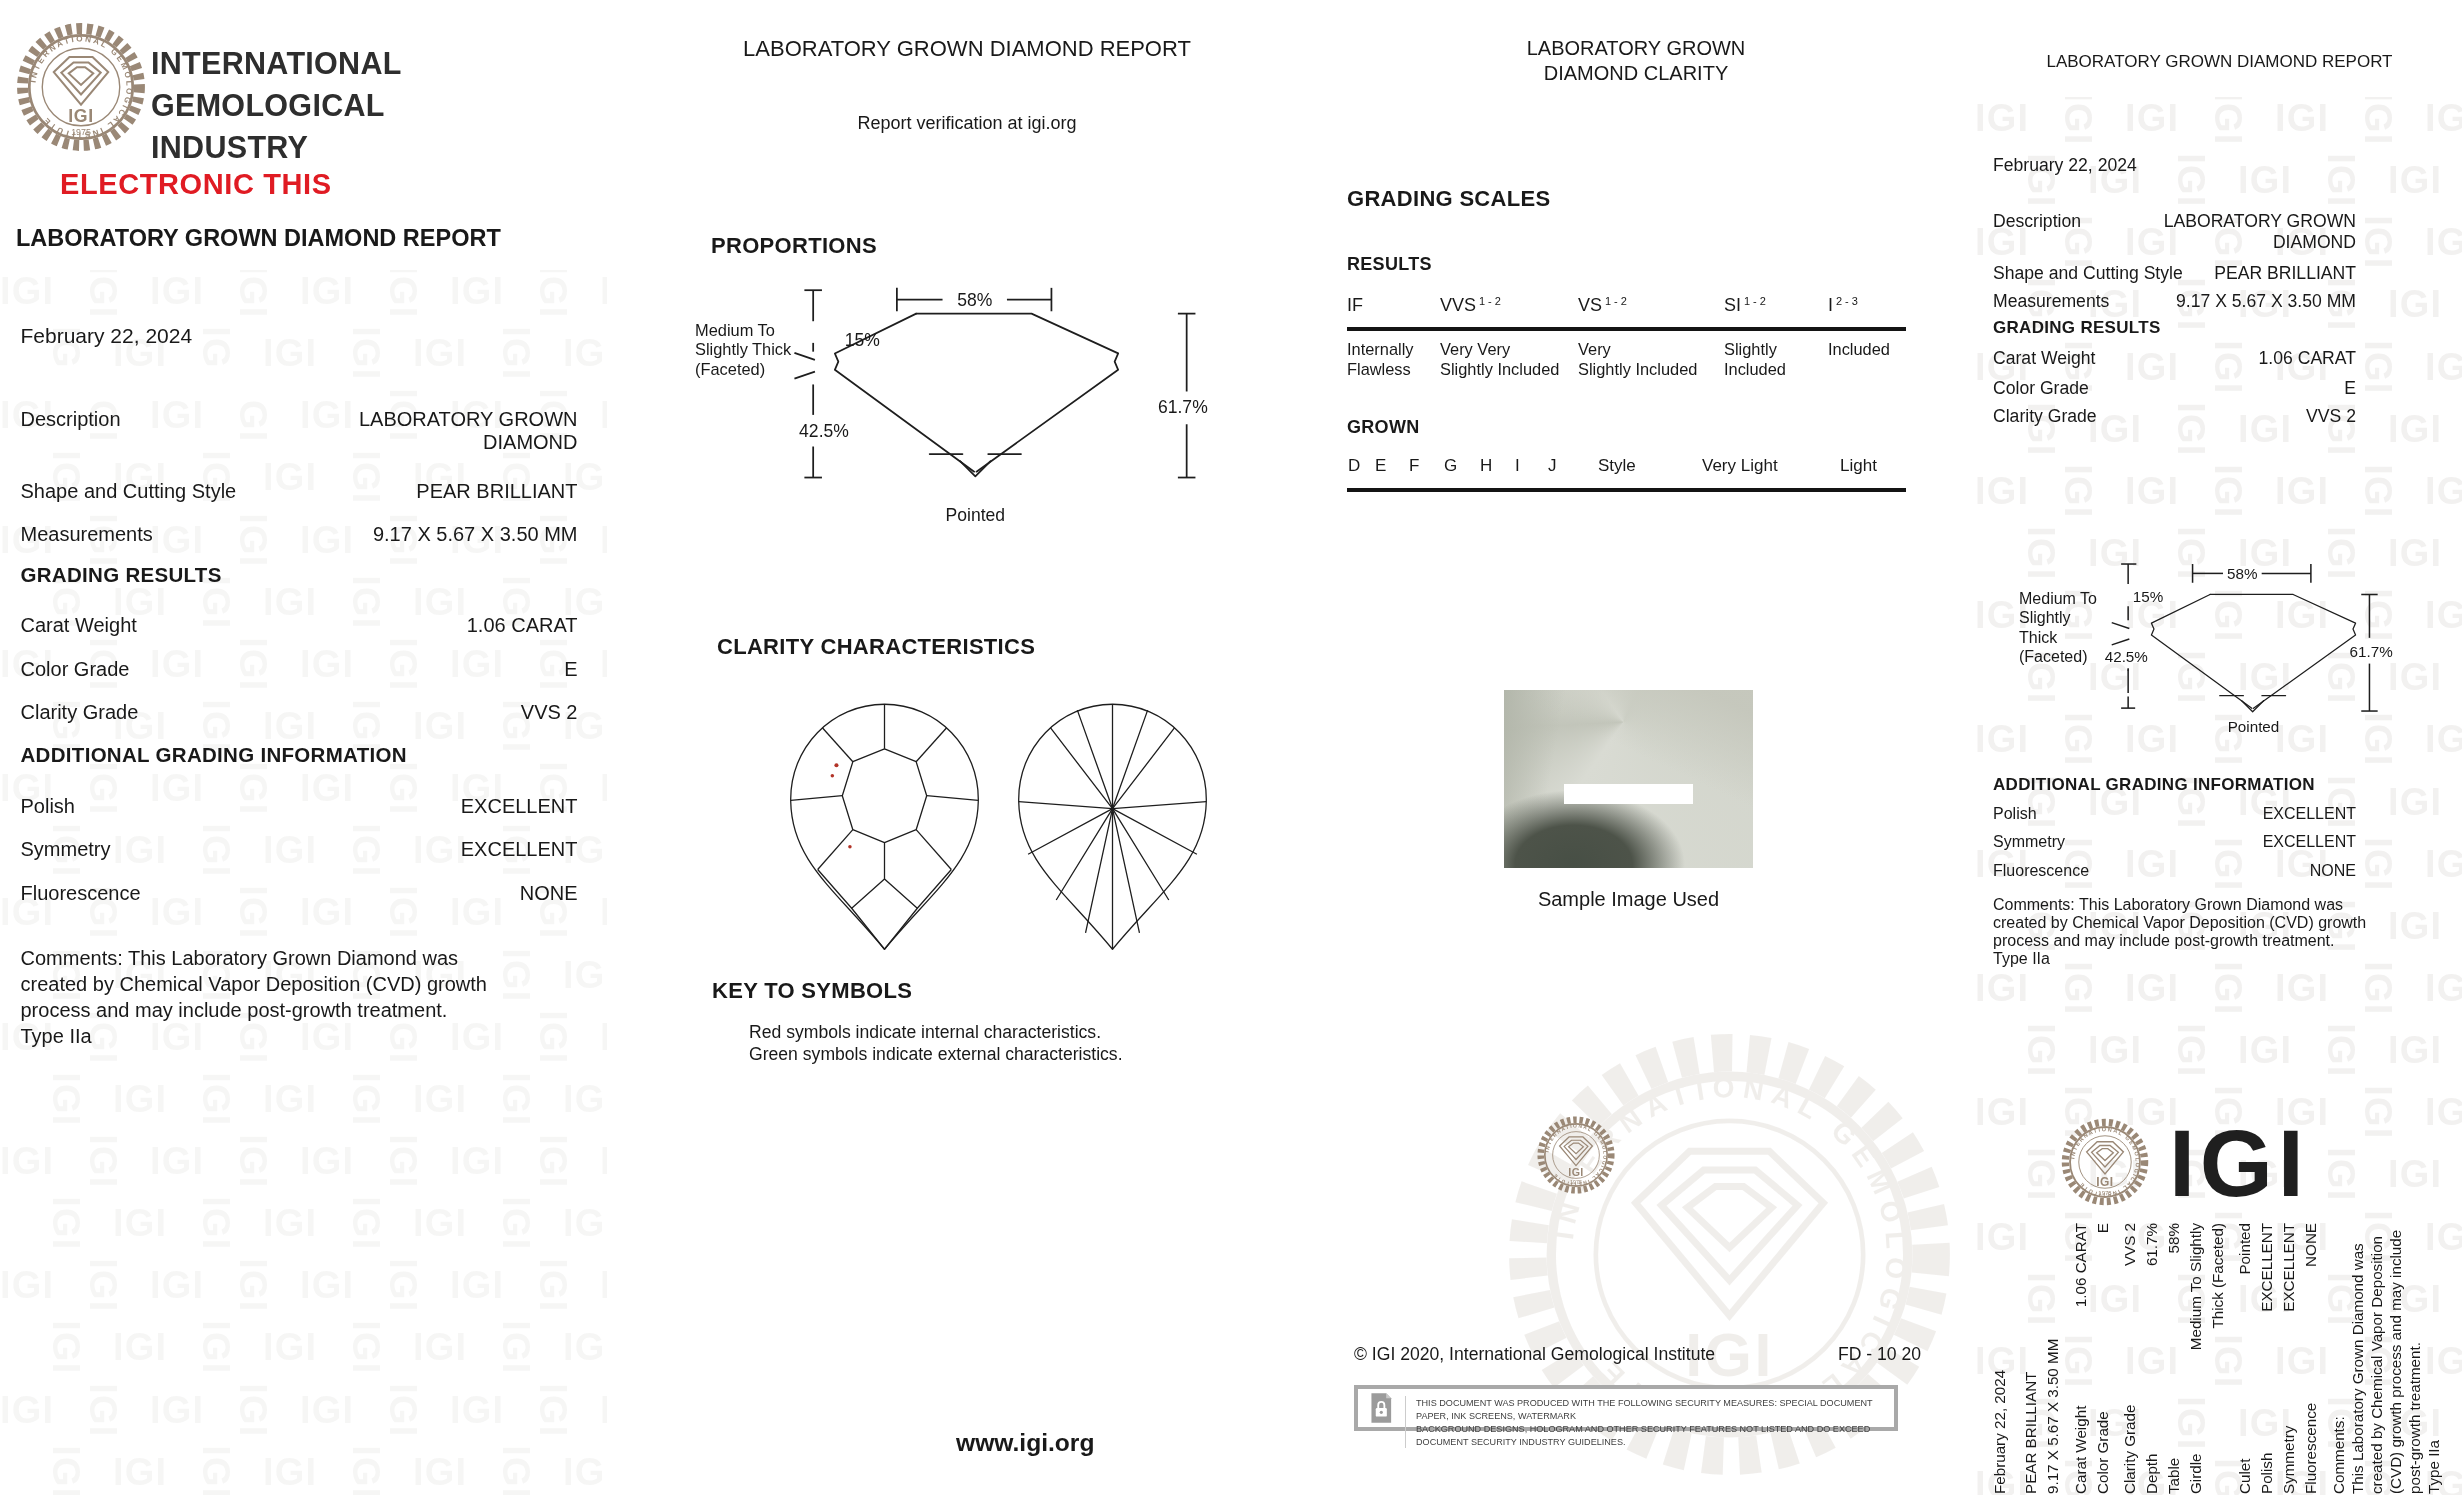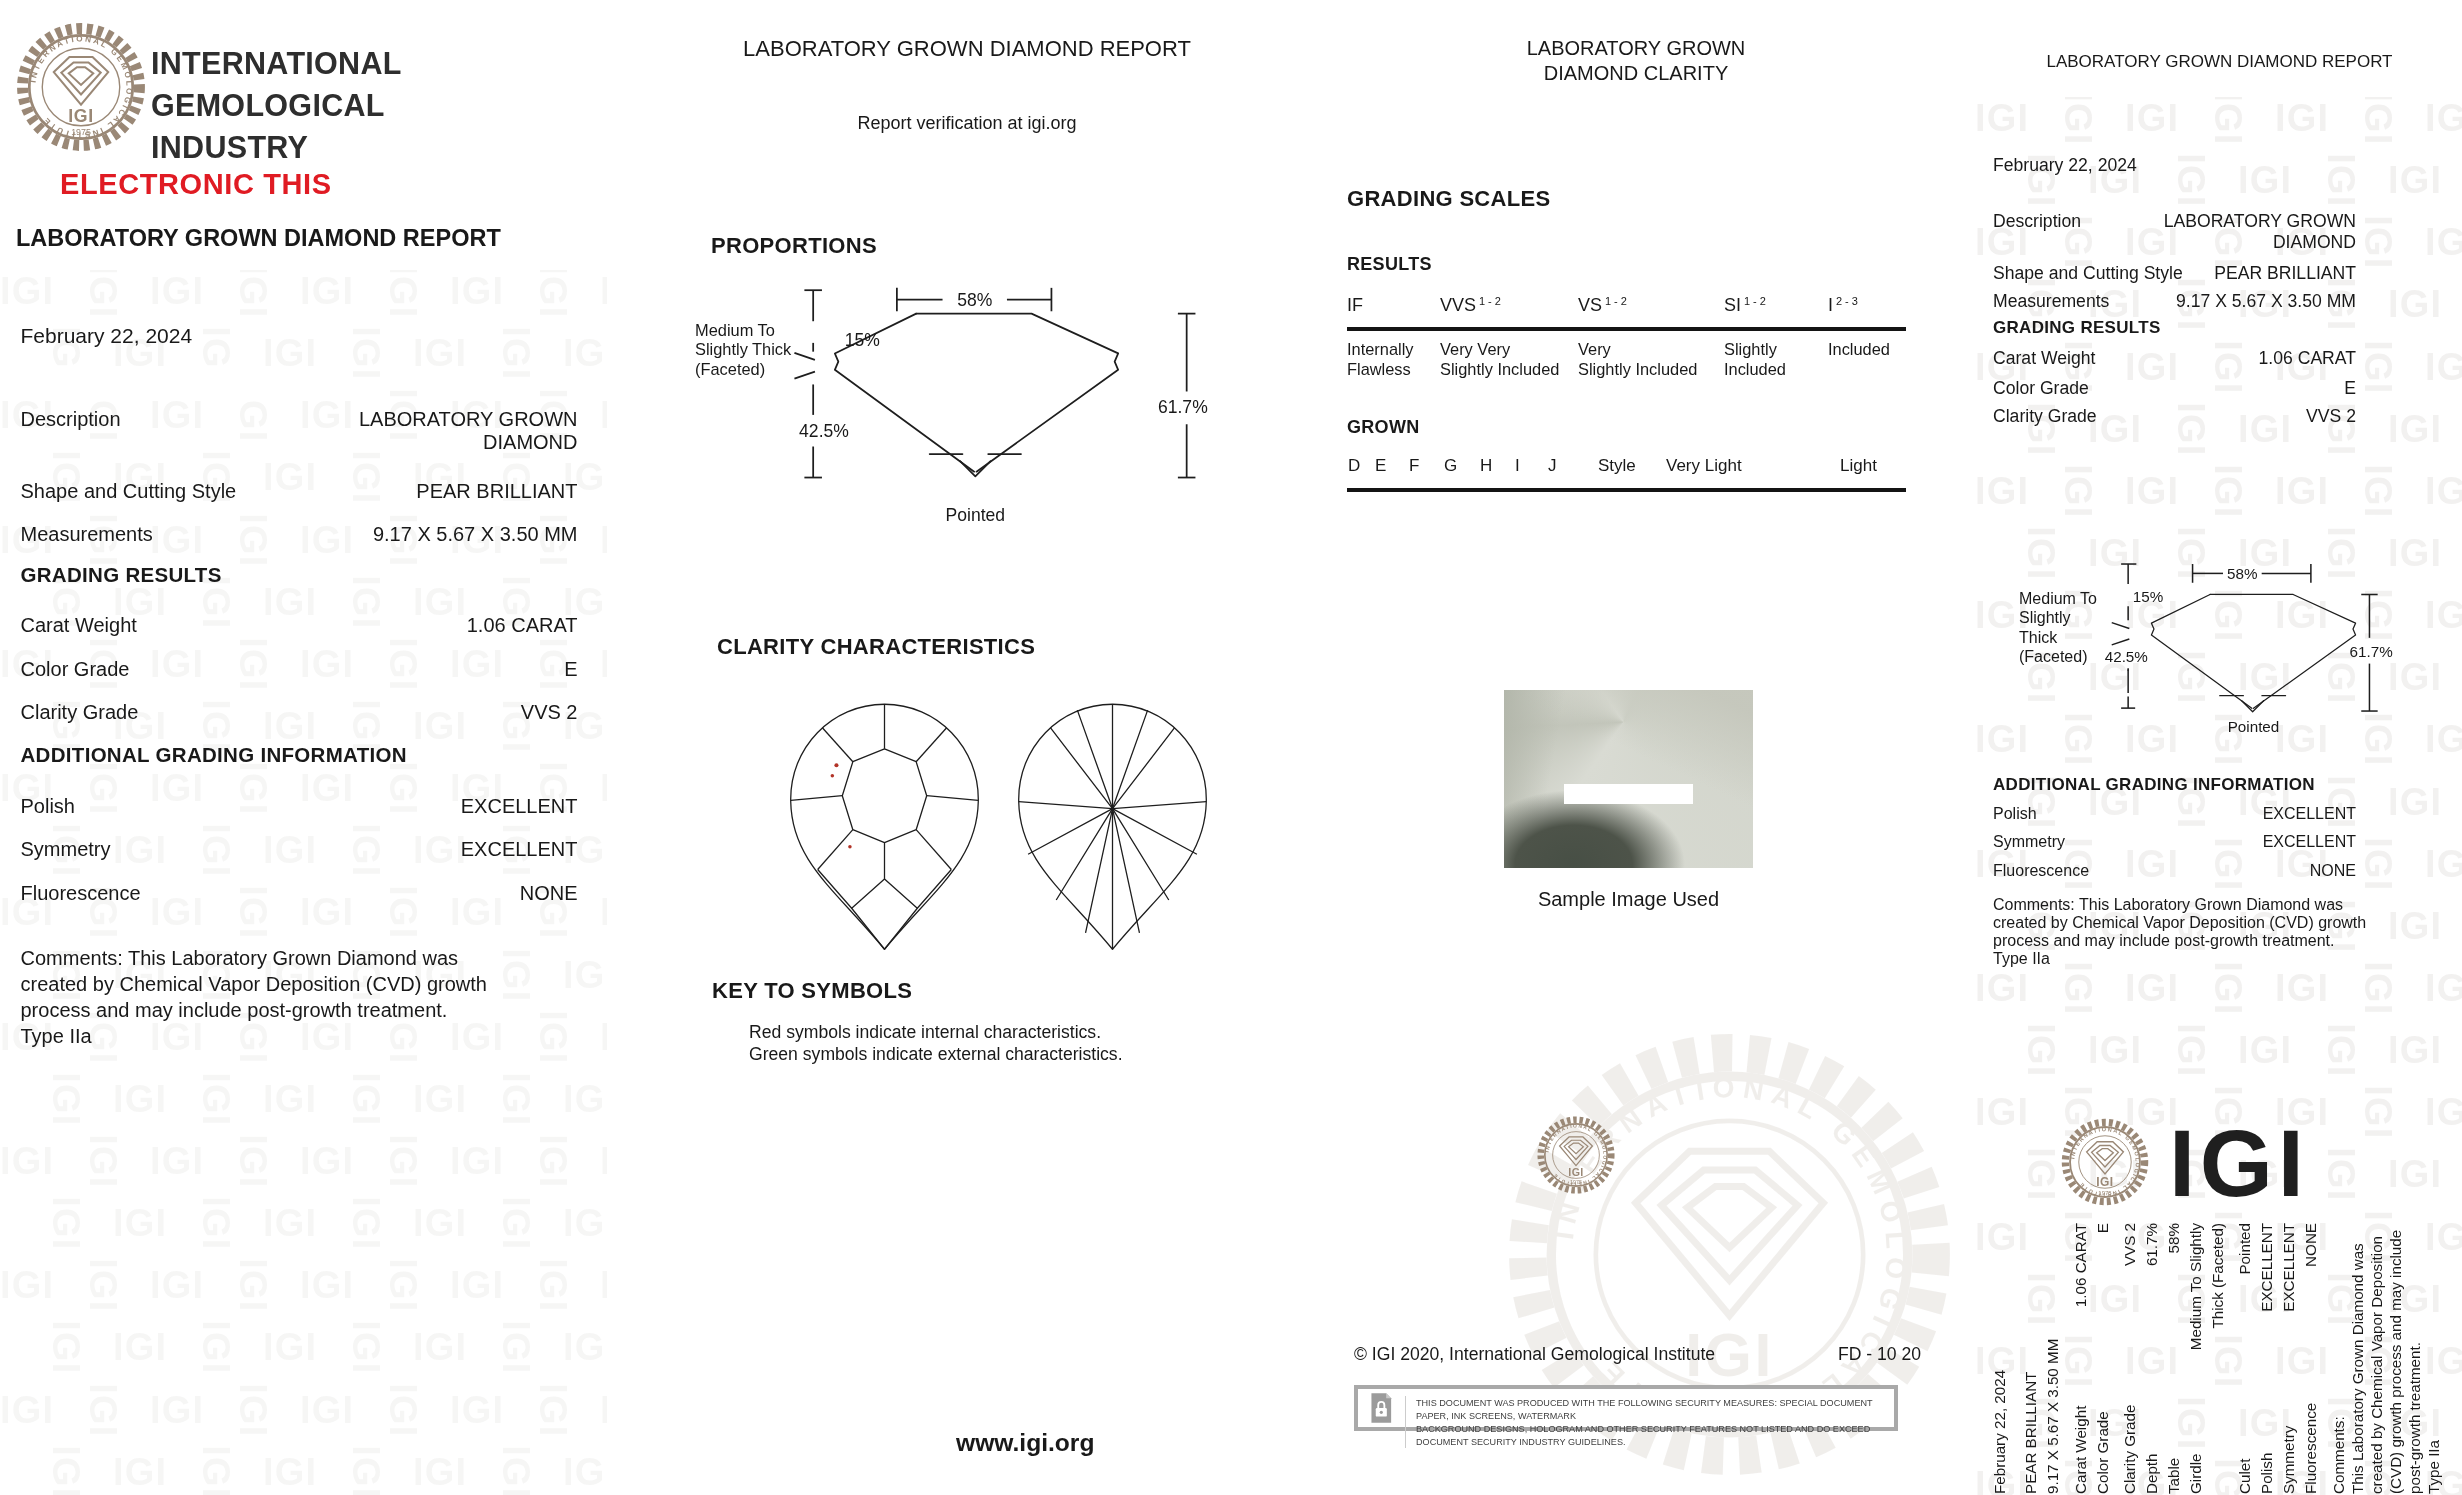--- a/index.html
+++ b/index.html
@@ -600,21 +600,21 @@
 <div class="abs hdr" style="left:1347px;top:417px;font-size:18px;z-index:3;">GROWN</div>
 
 <span class="colletter" style="left:1348px;">D</span>
 <span class="colletter" style="left:1375px;">E</span>
 <span class="colletter" style="left:1409px;">F</span>
 <span class="colletter" style="left:1444px;">G</span>
 <span class="colletter" style="left:1480px;">H</span>
 <span class="colletter" style="left:1515px;">I</span>
 <span class="colletter" style="left:1548px;">J</span>
 <span class="colletter" style="left:1598px;">Style</span>
-<span class="colletter" style="left:1666px;">Very Light</span>
+<span class="colletter" style="left:1702px;">Very Light</span>
 <span class="colletter" style="left:1840px;">Light</span>
 
 <div class="thickline" style="left:1347px;top:488px;width:559px;"></div>
 
 <div class="sample">
   <div class="samplebar"></div>
 </div>
 <div class="abs tc" style="left:1504px;top:888px;width:249px;font-size:20px;z-index:3;">Sample Image Used</div>
 
 <div id="seal-p3" class="seal" style="left:1535px;top:1114px;width:82px;height:82px;"><svg viewBox="0 0 200 200" width="100%" height="100%">

